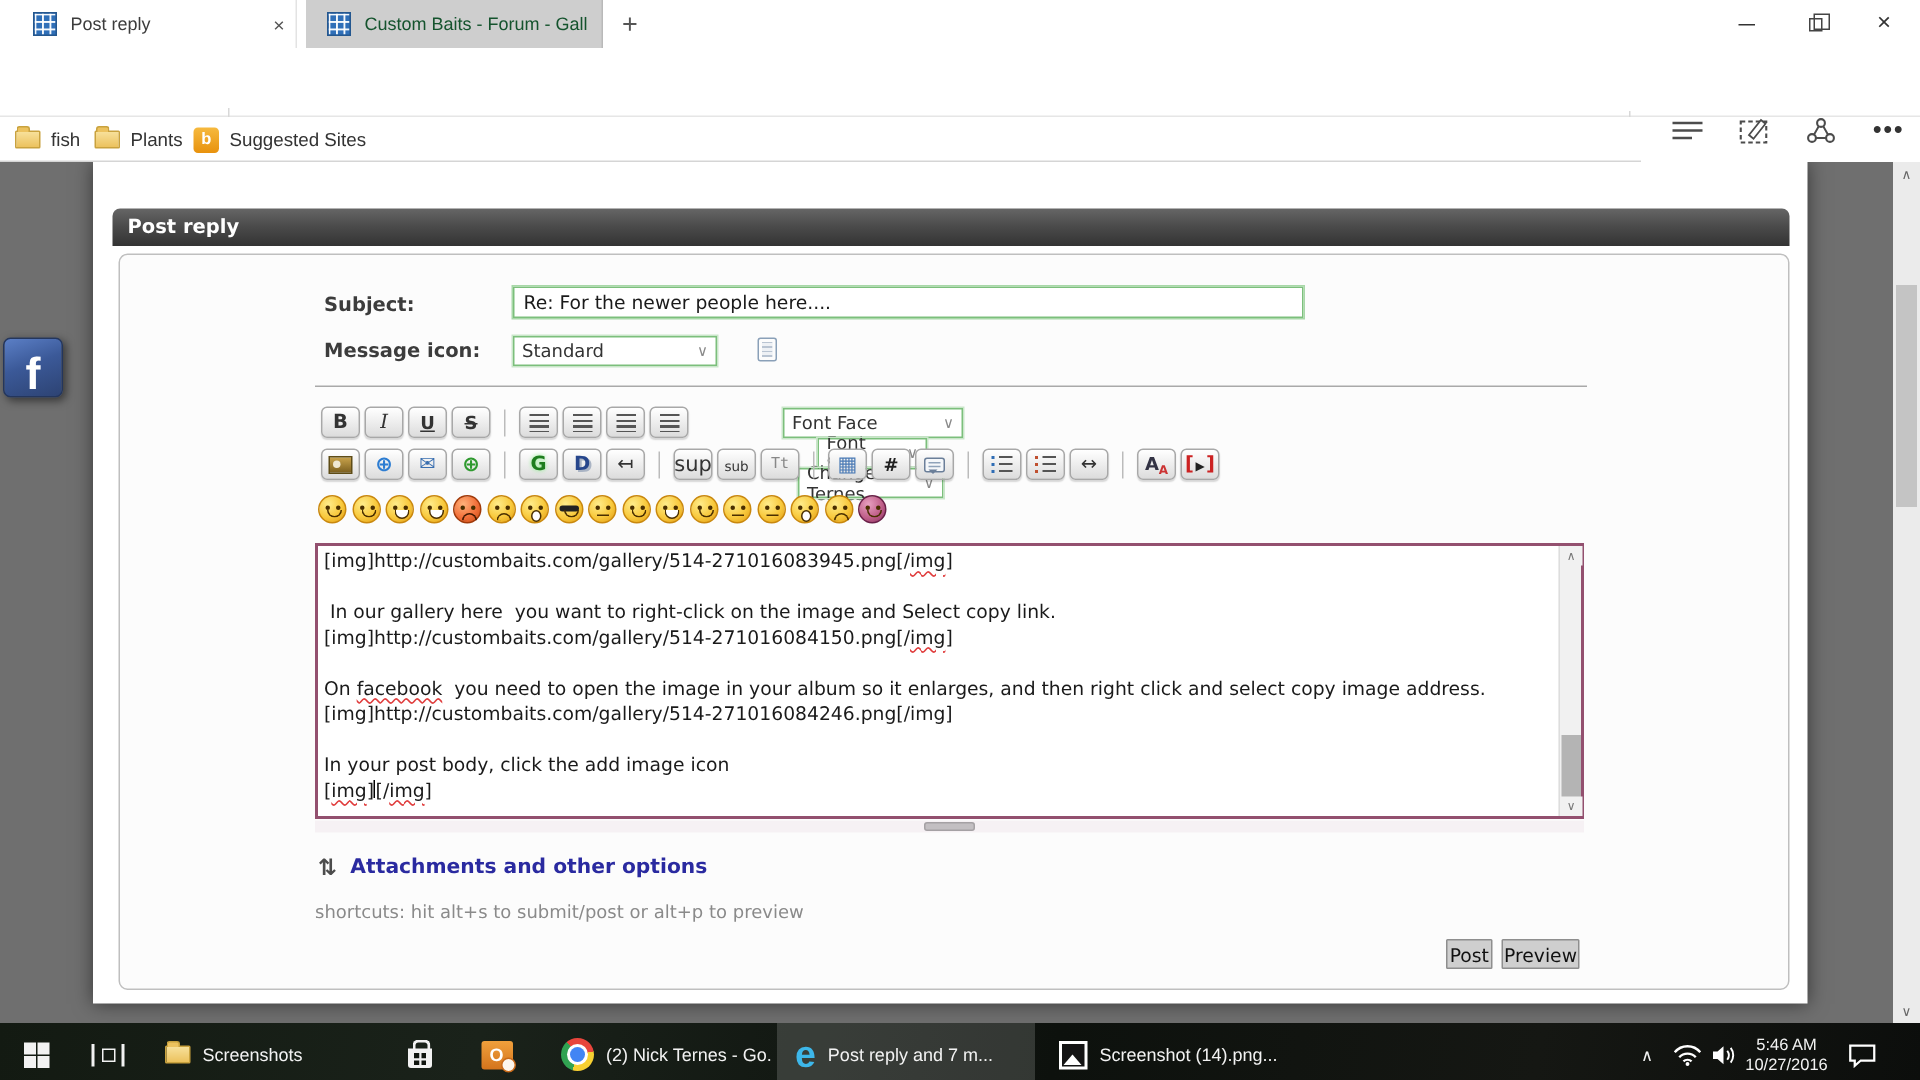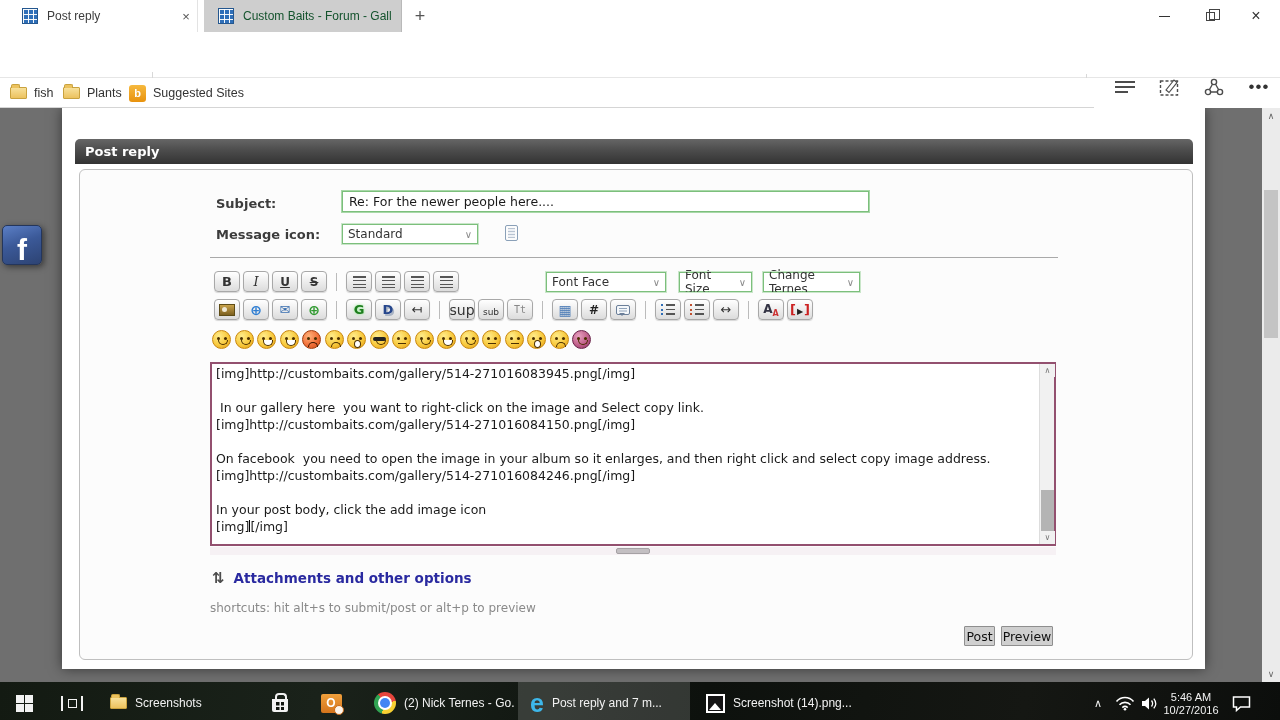--- a/index.html
+++ b/index.html
@@ -119,21 +119,21 @@
   .v-angry::after { border:1.2px solid #401800; border-bottom:none; border-radius:8px 8px 0 0; top:11px; }
   .v-shocked::after { width:5px; height:6px; border:1.2px solid #4a2f00; border-radius:50%; background:#fff; left:6px; top:9px; }
   .v-cool::before { width:13px; height:4px; border-radius:2px; background:#222; box-shadow:none; left:2px; }
   .v-flat::after { width:8px; height:0; border:none; border-top:1.4px solid #4a2f00; border-radius:0; top:12px; }
   .v-evil { background:radial-gradient(circle at 35% 30%, #e8a0c0, #c0608a 55%, #8a3060); border-color:#6a2048; }
 
   #editor { position:absolute; left:130px; top:192px; width:846px; height:184px; background:#fff; border:2px solid #93506f; }
   #editorText { position:absolute; left:4px; top:1px; right:17px; bottom:1px; overflow:hidden;
     font-family:"DejaVu Sans", sans-serif; font-size:12.5px; line-height:17px; color:#1a1a1a; white-space:pre-wrap; word-break:break-word; }
   .tl { min-height:17px; }
-  .sq { text-decoration-style:wavy; text-decoration-color:#e03c3c; text-decoration-thickness:1px; text-underline-offset:2px; }
+  .sq { text-decoration:underline; text-decoration-style:wavy; text-decoration-color:#e03c3c; text-decoration-thickness:1px; text-underline-offset:2px; }
   .caret { display:inline-block; width:1px; height:12px; background:#000; vertical-align:-1px; }
   #ed-scroll { position:absolute; right:0; top:0; width:15px; height:100%; background:#f1f1f1; border-left:1px solid #ddd; }
   .ed-arrow { position:absolute; left:0; width:15px; height:13px; font-size:8px; color:#777; display:flex; align-items:center; justify-content:center; background:#f1f1f1; }
   #ed-up { top:0; } #ed-down { bottom:0; }
   #ed-thumb { position:absolute; left:1px; top:126px; width:13px; height:45px; background:#b4b4b4; }
   #resize-strip { position:absolute; left:130px; top:377px; width:846px; height:8px; background:#f6f1f4; display:flex; align-items:center; justify-content:center; }
   #resize-pill { width:34px; height:6px; background:#c3bfc2; border:1px solid #a5a1a4; border-radius:2px; }
 
   #attach-row { position:absolute; left:132px; top:399px; display:flex; align-items:center; gap:9px; }
   .g-updown { font-size:15px; font-weight:bold; color:#4c4c4c; }
@@ -307,21 +307,21 @@
             <div class="tbtn">
               <span class="ic-align"></span>
             </div>
             <div class="tbtn">
               <span class="ic-align"></span>
             </div>
             <div class="tbtn">
               <span class="ic-align"></span>
             </div>
           </div>
-        <div class="btnrow" id="row1-selects" style="left:452px; top:102px;">
+        <div class="btnrow" id="row1-selects" style="left:428px; top:102px;flex-direction:column;">
           <div class="selectbox row1-sel" id="sel-fontface">
             <span>Font Face</span>
             <span class="chev">∨</span>
           </div>
           <div class="selectbox row1-sel" id="sel-fontsize">
             <span>Font Size</span>
             <span class="chev">∨</span>
           </div>
           <div class="selectbox row1-sel" id="sel-color">
             <span>Change Ternes</span>

